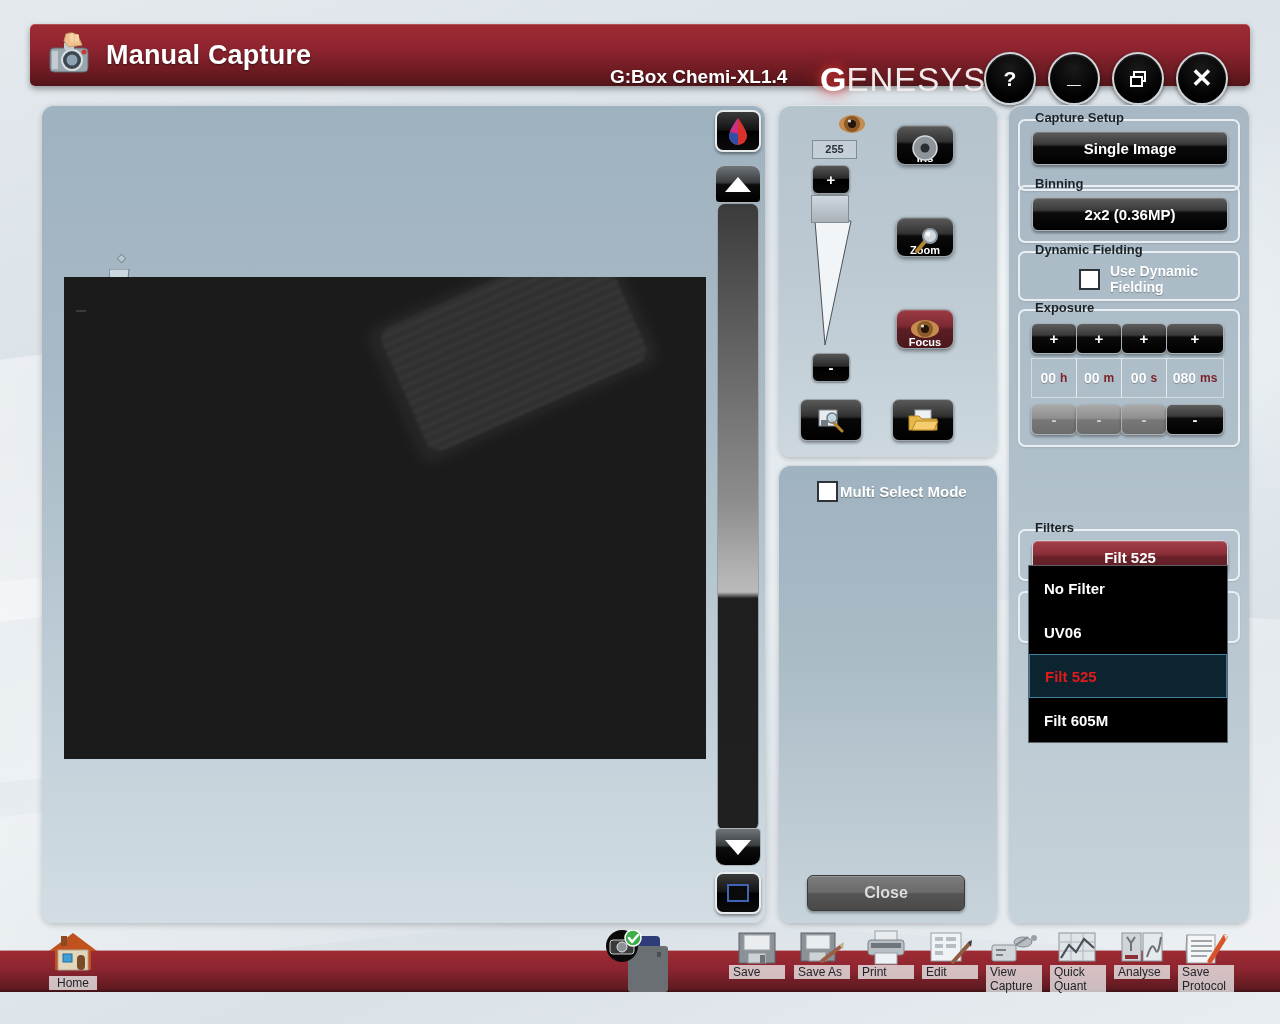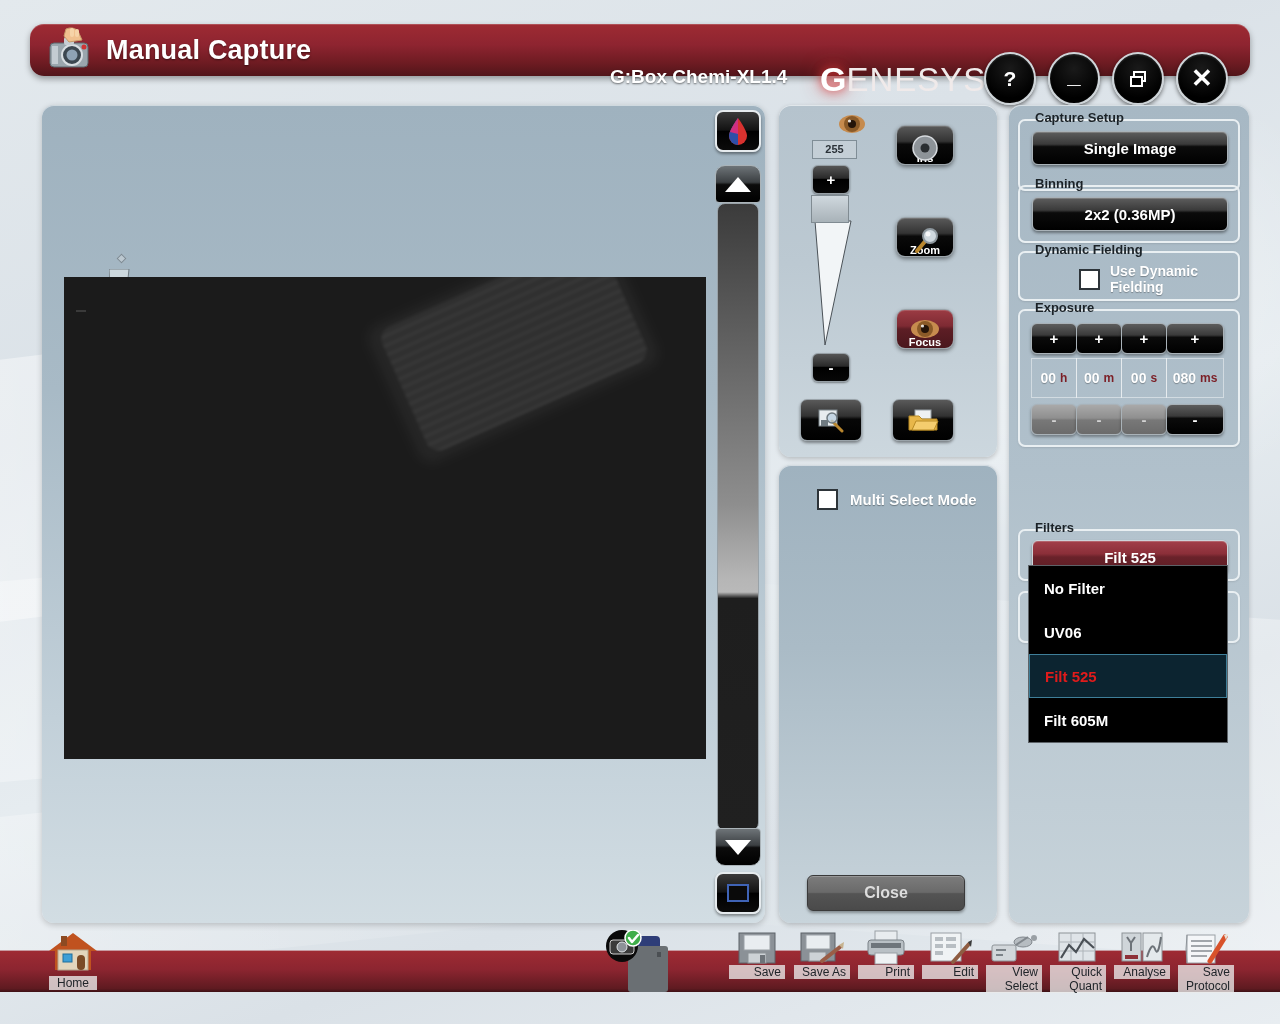--- a/index.html
+++ b/index.html
@@ -24,22 +24,22 @@
          background: linear-gradient(95deg, rgba(255,255,255,0.35), rgba(255,255,255,0));
          transform: rotate(-6deg); }
   .sw4 { right:-100px; top:120px; width:520px; height:420px;
          background: radial-gradient(ellipse at 30% 40%, rgba(255,255,255,0.45), rgba(255,255,255,0) 70%); }
   .sw5 { left:640px; top:600px; width:700px; height:340px;
          background: linear-gradient(80deg, rgba(255,255,255,0), rgba(255,255,255,0.35));
          transform: rotate(4deg); }
 
   
   #titlebar {
-    position:absolute; left:30px; top:24px; width:1220px; height:52px;
-    border-radius: 14px;
+    position:absolute; left:30px; top:24px; width:1220px; height:62px;
+    border-radius: 5px;
     background: linear-gradient(180deg, #9e2b33 0%, #8e2430 40%, #6e1b22 75%, #51151a 100%);
     box-shadow: 0 3px 6px rgba(0,0,0,0.35), inset 0 1px 0 rgba(255,255,255,0.18);
     display:flex; align-items:center;
   }
   #app-icon { width:56px; height:50px; margin-left:12px; position:relative; flex:none; }
   #title-text {
     color:#fff; font-size:27px; font-weight:bold; margin-left:8px;
     letter-spacing:0.2px; text-shadow:0 1px 2px rgba(0,0,0,0.5);
   }
   #device-name {
@@ -198,21 +198,21 @@
   #btn-preview { left:21px; top:294px; }
   #btn-open { left:113px; top:294px; }
 
   
   #multi-panel {
     position:absolute; left:779px; top:465px; width:218px; height:458px;
     border-radius:12px;
     background: linear-gradient(180deg, #9fb2bf 0%, #aabbc6 40%, #c8d4db 100%);
     box-shadow: 0 2px 5px rgba(0,0,0,0.20), inset 0 1px 0 rgba(255,255,255,0.55);
   }
-  #multi-row { position:absolute; left:38px; top:24px; display:flex; align-items:center; gap:12px; }
+  #multi-row { position:absolute; left:38px; top:16px; display:flex; align-items:center; gap:2px; }
   .chk {
     width:21px; height:21px; background:#fff; border:2px solid #2d3439; cursor:pointer; flex:none;
   }
   #multi-label { color:#fff; font-size:15px; font-weight:bold; text-shadow:0 1px 1px rgba(0,0,0,0.35); }
   #close-btn {
     position:absolute; left:28px; top:410px; width:158px; height:36px;
     border-radius:6px;
     background: linear-gradient(180deg, #7c7c7c 0%, #6a6a6a 48%, #545454 52%, #4a4a4a 100%);
     border:1px solid #3a3a3a;
     color:#ddd; font-size:16px; font-weight:bold;
@@ -315,21 +315,21 @@
     position:absolute; left:38px; top:930px; width:70px; height:62px;
     display:flex; flex-direction:column; align-items:center; cursor:pointer;
   }
   .taskbtn {
     position:absolute; top:933px; width:66px; height:60px;
     display:flex; flex-direction:column; align-items:center; cursor:pointer;
   }
   .taskbtn .ico { height:32px; display:flex; align-items:flex-end; }
   .taskbtn .cap {
     background: rgba(234,234,234,0.78);
-    color:#20252a; font-size:12px; text-align:right; line-height:14px;
+    color:#20252a; font-size:12px; text-align:left; line-height:14px;
     padding:0 4px; min-width:56px;
   }
   #home-cap {
     background: rgba(234,234,234,0.8);
     color:#20252a; font-size:12px; padding:0 8px;
   }
   #capture-status { position:absolute; left:600px; top:930px; width:90px; height:66px; }
   .icon-svg { display:block; }
 </style>
 </head>
@@ -650,21 +650,21 @@
     <svg width="48" height="32" viewBox="0 0 48 32">
       <rect x="2" y="12" width="24" height="16" rx="2" fill="#d2d7db" stroke="#8d9398"></rect>
       <line x1="6" y1="17" x2="16" y2="17" stroke="#7b8288" stroke-width="2"></line>
       <line x1="6" y1="22" x2="13" y2="22" stroke="#7b8288" stroke-width="2"></line>
       <ellipse cx="33" cy="9" rx="9" ry="5" fill="#b6bcc1" stroke="#81878d"></ellipse>
       <line x1="26" y1="12" x2="38" y2="4" stroke="#81878d" stroke-width="2"></line>
       <circle cx="44" cy="5" r="3" fill="#9aa0a5"></circle>
     </svg>
   </span>
   <span class="cap">
-    <span>View</span><br><span>Select</span>
+    <span>View</span><br><span>Capture</span>
   </span>
 </div>
 
 <div class="taskbtn" style="left:1045px;">
   <span class="ico">
     <svg width="44" height="34" viewBox="0 0 44 34">
       <rect x="3" y="2" width="36" height="28" fill="#dfe4e8" stroke="#8d9398"></rect>
       <line x1="3" y1="11" x2="39" y2="11" stroke="#aeb4b9"></line>
       <line x1="3" y1="20" x2="39" y2="20" stroke="#aeb4b9"></line>
       <line x1="15" y1="2" x2="15" y2="30" stroke="#aeb4b9"></line>

